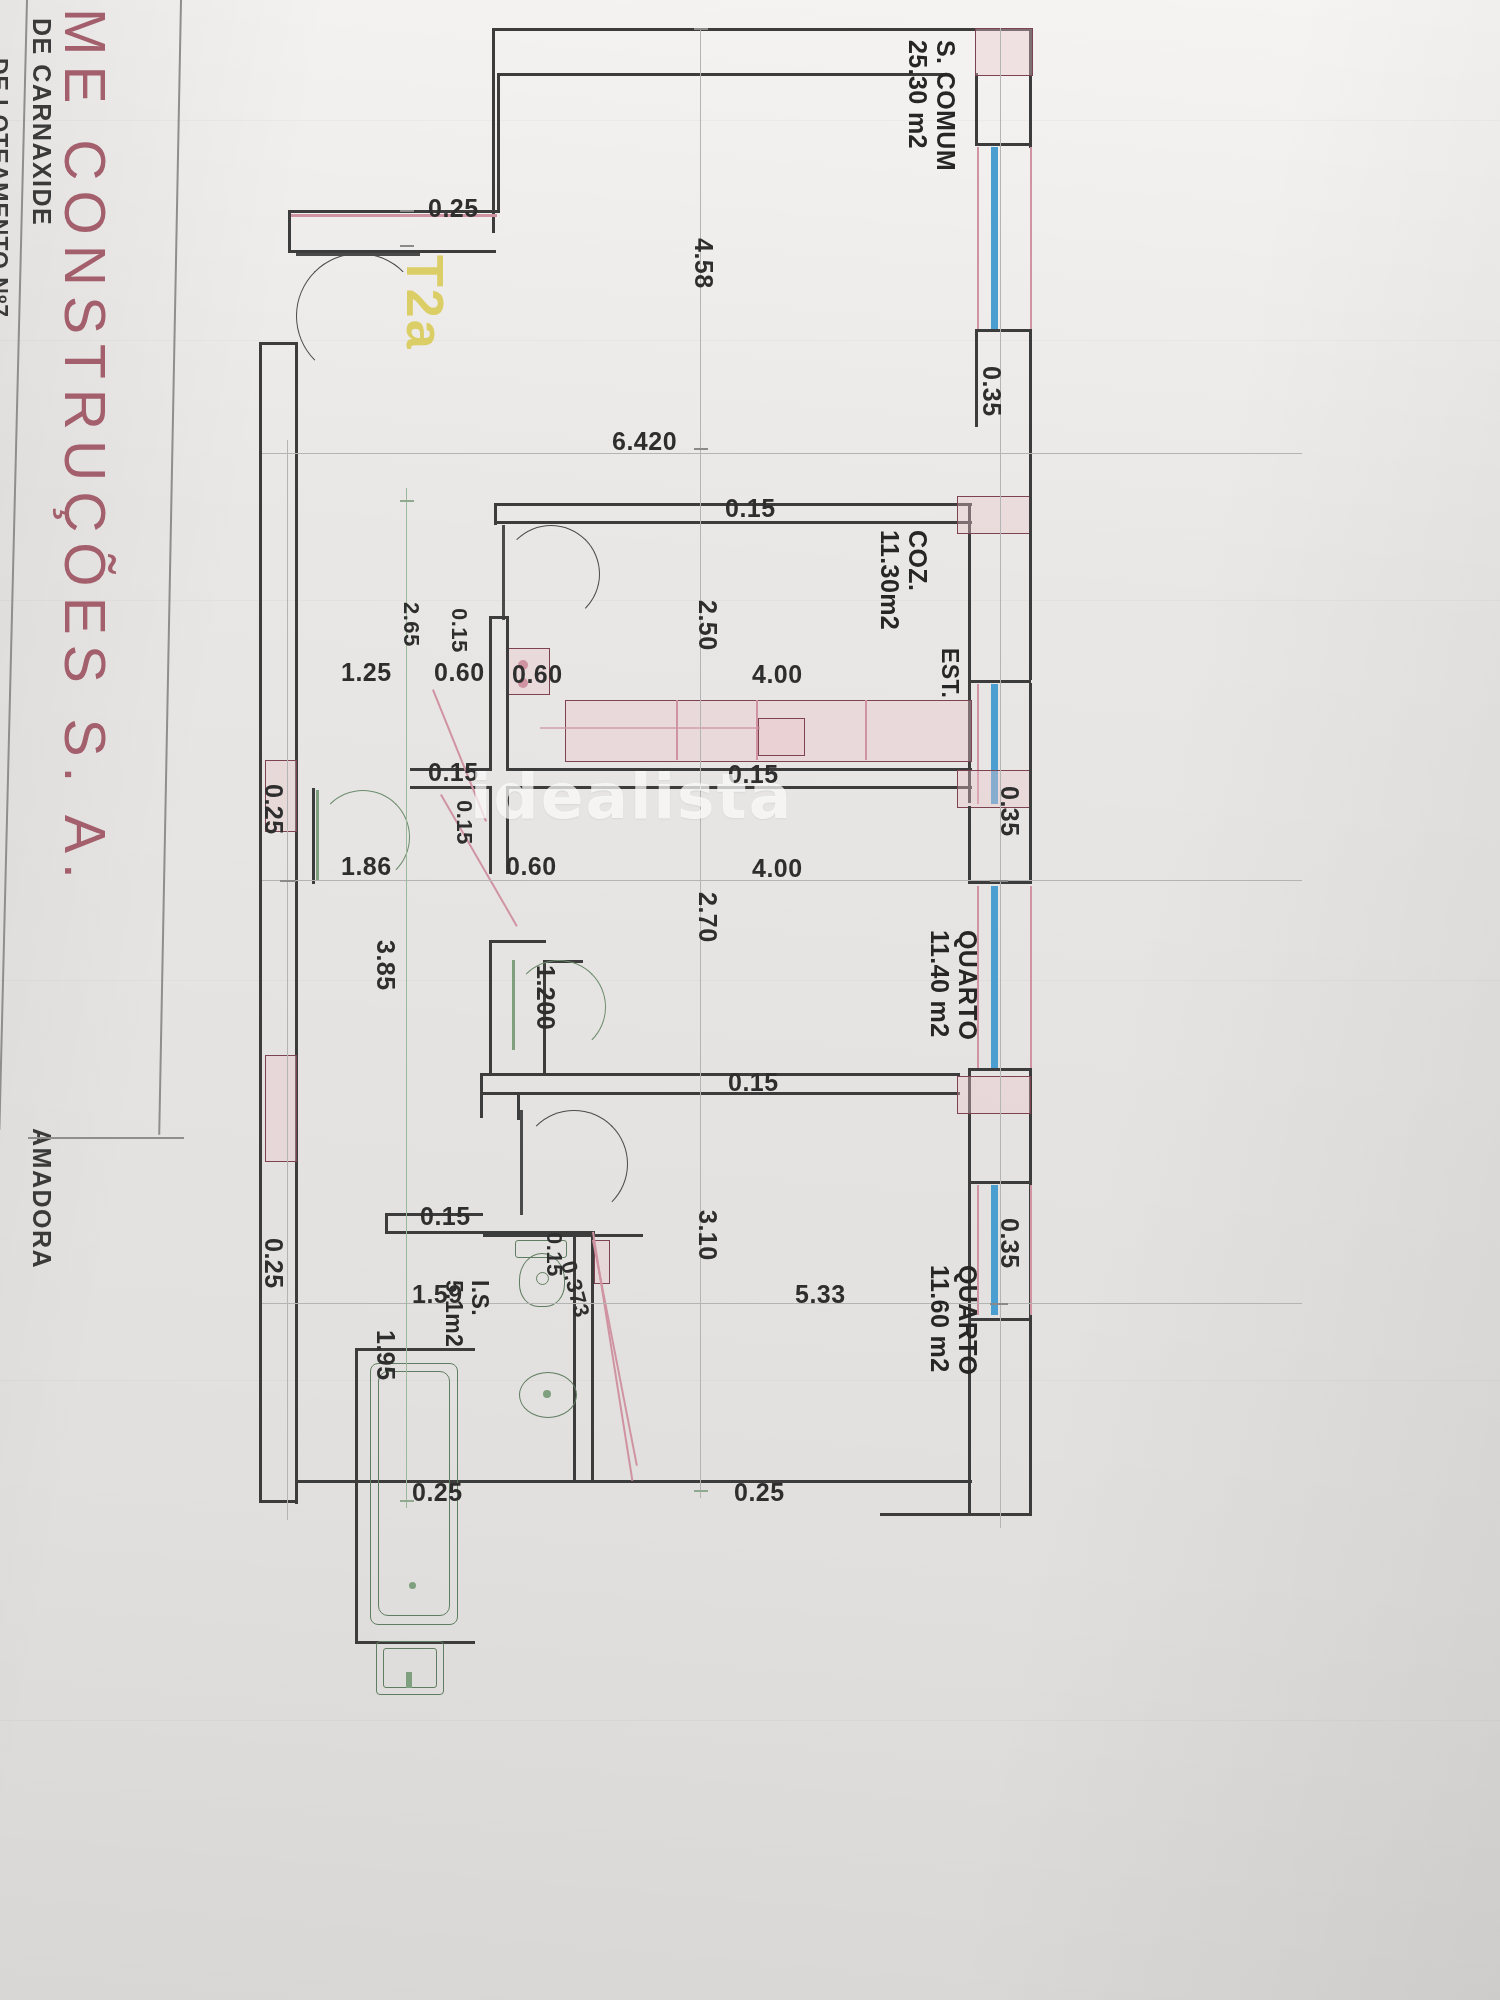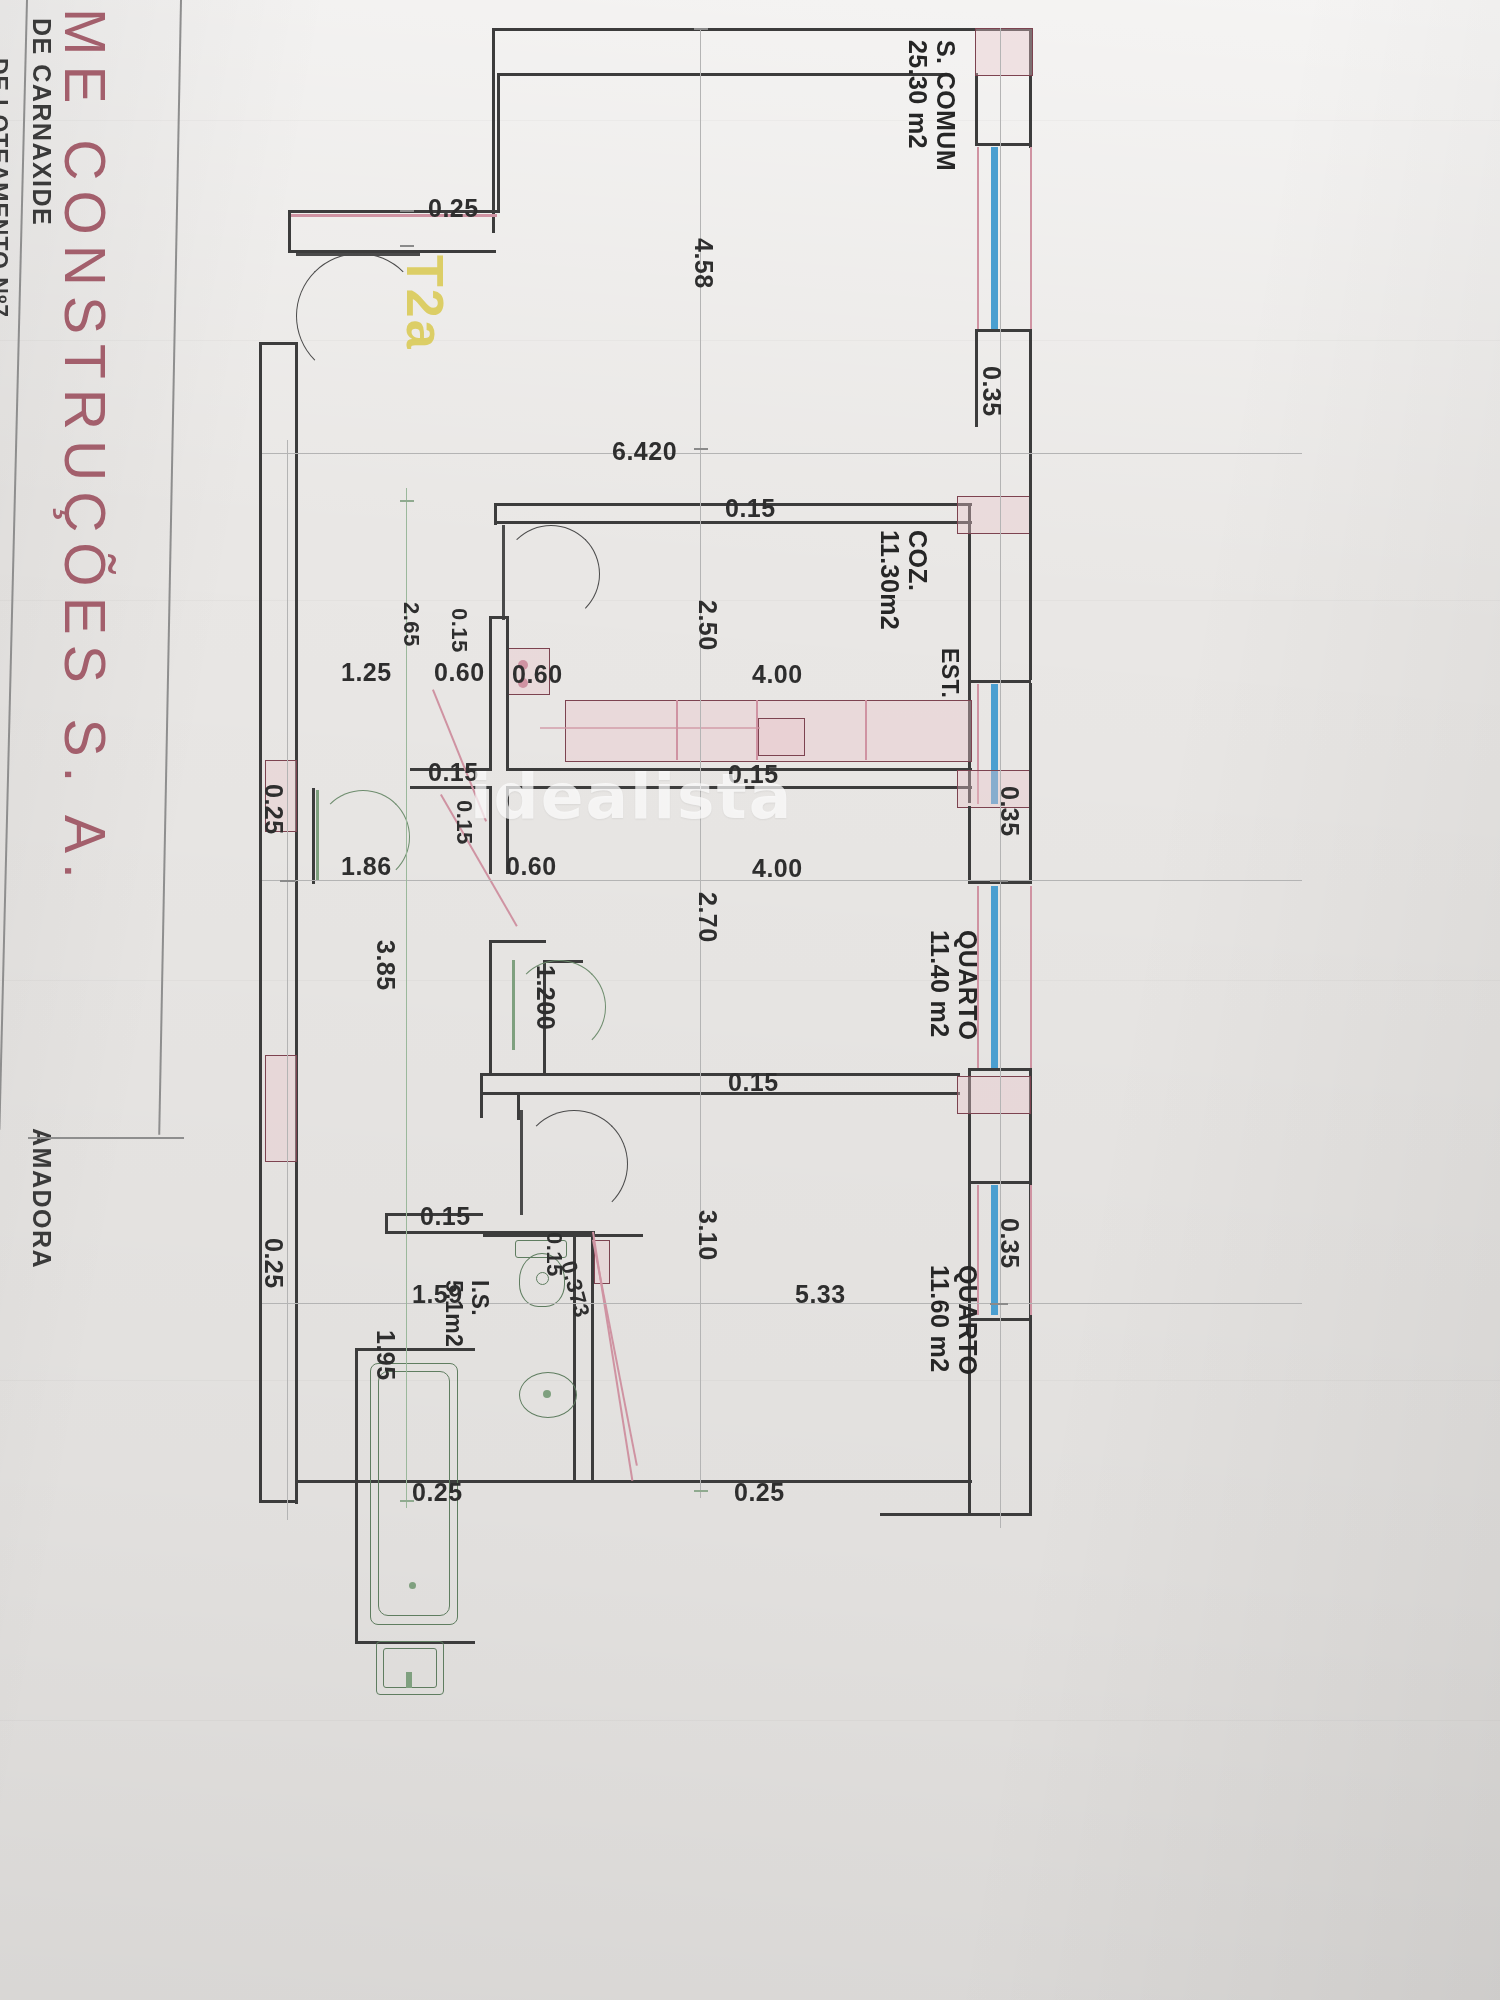--- a/index.html
+++ b/index.html
@@ -310,21 +310,21 @@
 
   <div class="t2a" style="left:455px;top:255px;transform:rotate(90deg);transform-origin:0 0;">T2a</div>
 
   <div>
     <div class="dim" style="left:428px;top:194px;">0.25</div>
 
     <div class="dim" style="left:718px;top:238px;transform:rotate(90deg);transform-origin:0 0;">4.58</div>
 
     <div class="dim" style="left:1006px;top:366px;transform:rotate(90deg);transform-origin:0 0;">0.35</div>
 
-    <div class="dim" style="left:612px;top:437px;">6.420</div>
+    <div class="dim" style="left:612px;top:427px;">6.420</div>
 
     <div class="dim" style="left:725px;top:494px;">0.15</div>
 
     <div class="dim" style="left:722px;top:600px;transform:rotate(90deg);transform-origin:0 0;">2.50</div>
 
     <div class="dim" style="left:752px;top:660px;">4.00</div>
 
     <div class="dim sm" style="left:424px;top:602px;transform:rotate(90deg);transform-origin:0 0;">2.65</div>
 
     <div class="dim sm" style="left:472px;top:608px;transform:rotate(90deg);transform-origin:0 0;">0.15</div>

